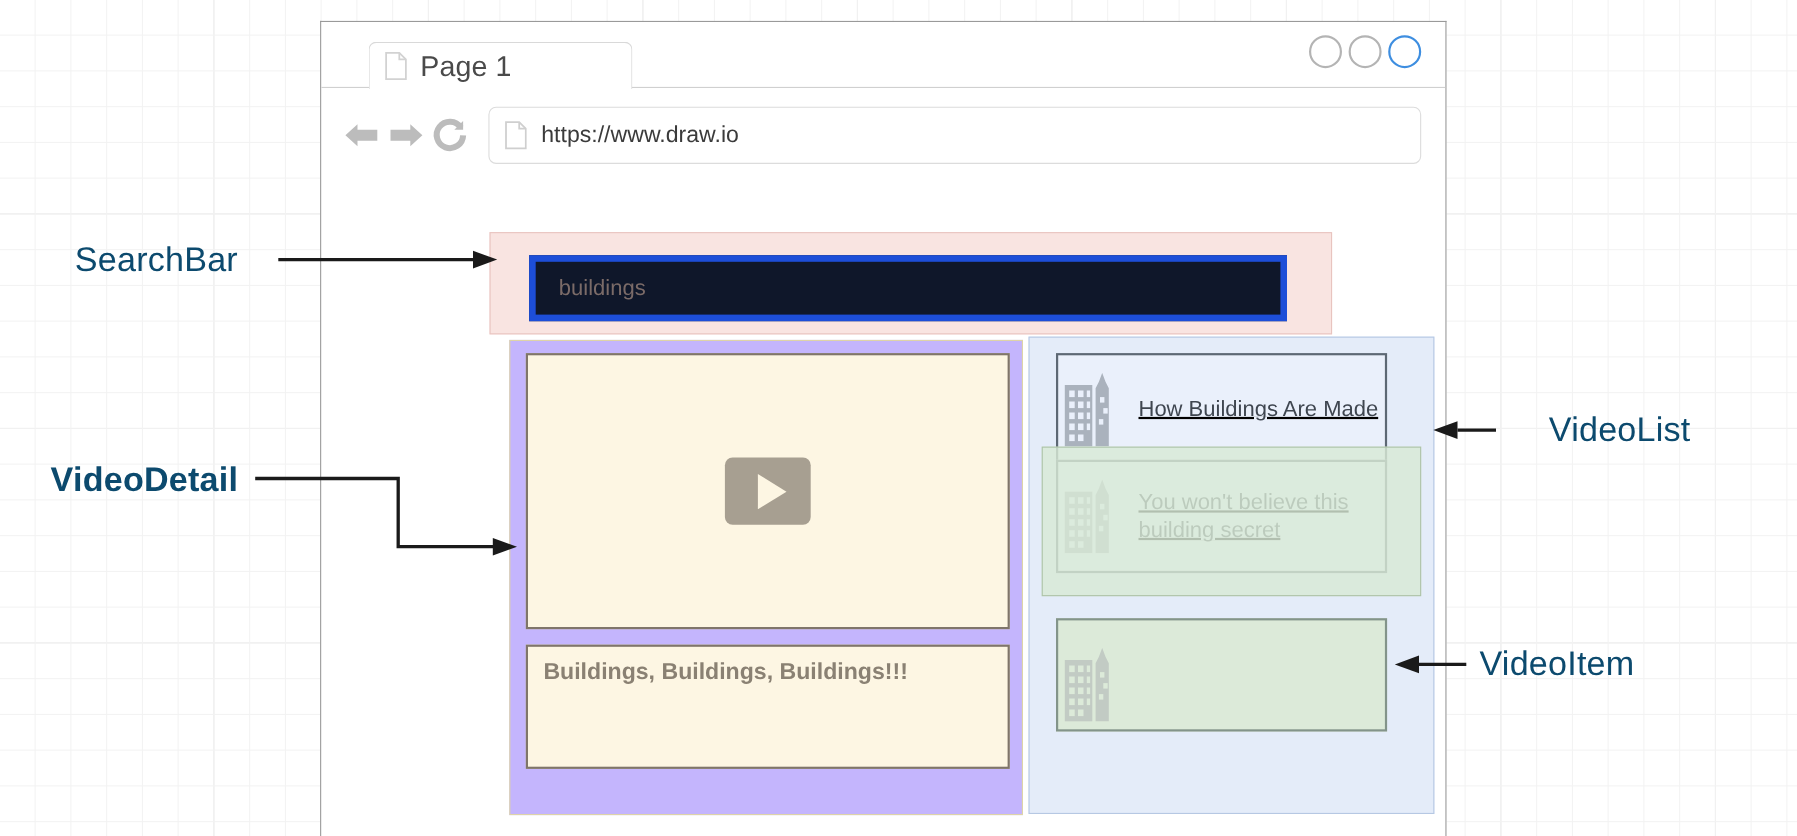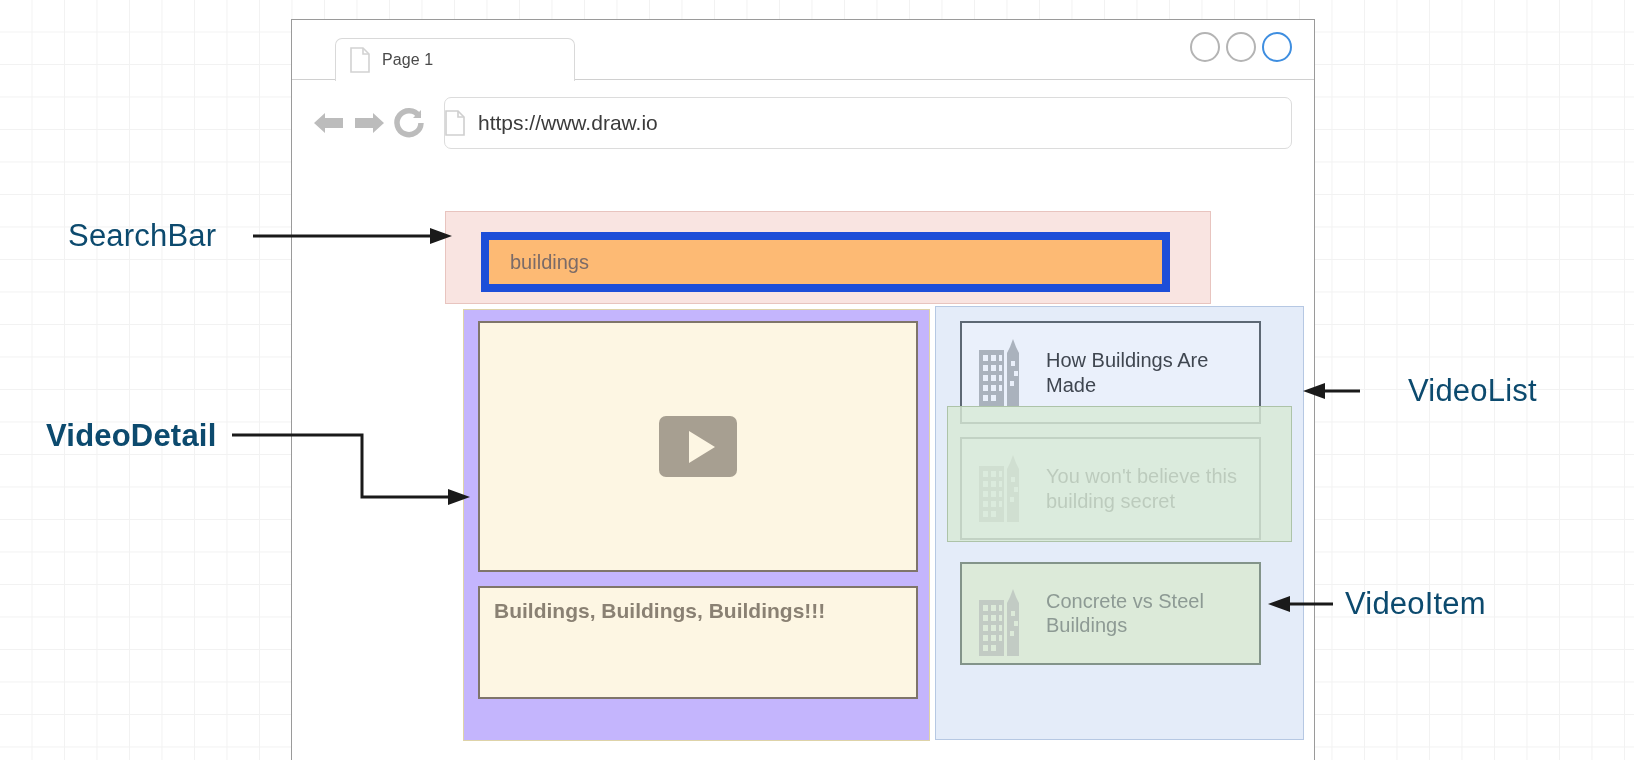--- a/index.html
+++ b/index.html
@@ -65,21 +65,21 @@
     background: #ffffff;
     border: 1.5px solid #d9d9d9;
     border-bottom: none;
     border-radius: 7px 7px 0 0;
     box-sizing: border-box;
     display: flex;
     align-items: center;
     padding-left: 14px;
   }
   .tab-label {
-    font-size: 16px;
+    font-size: 26px;
     color: #4a4a4a;
     margin-left: 12px;
     letter-spacing: .1px;
   }
 
   
   .doc-glyph {
     position: relative;
     width: 20px;
     height: 26px;
@@ -125,20 +125,21 @@
   .url-field {
     flex: 1;
     height: 52px;
     margin-left: 12px;
     margin-right: 22px;
     border: 1.5px solid #dcdcdc;
     border-radius: 7px;
     background: #fff;
     display: flex;
     align-items: center;
+    padding-left: 14px;
     box-sizing: border-box;
   }
   .url-text {
     font-size: 21px;
     color: #3b3b3b;
     margin-left: 13px;
   }
 
   
   #content { position: absolute; left:0; top:145px; width:100%; height:596px; }
@@ -153,22 +154,22 @@
     background: #f9e4e1;
     border: 1.5px solid #e8c4bf;
     box-sizing: border-box;
   }
   .searchbar-input {
     position: absolute;
     left: 35px;
     top: 20px;
     width: 689px;
     height: 60px;
-    background: #fdba74;
-    border: 8px solid #1d4ed8;
+    background: #0f172a;
+    border: 6px solid #1d4ed8;
     box-sizing: border-box;
     display: flex;
     align-items: center;
     padding-left: 21px;
   }
   .searchbar-value {
     font-size: 20px;
     color: #7b6b68;
   }
 
@@ -244,24 +245,25 @@
     box-sizing: border-box;
   }
   .video-item {
     position: absolute;
     left: 24px;
     background: #eaf0fb;
     border: 2px solid #5d6874;
     box-sizing: border-box;
     display: flex;
     align-items: center;
-    padding-left: 16px;
+    padding-left: 5px;
+    text-decoration: underline;
   }
   .video-item.i1 { top: 14px;  width: 301px; height: 103px; }
-  .video-item.i2 { top: 130px; width: 301px; height: 103px; }
+  .video-item.i2 { top: 111px; width: 301px; height: 103px; }
   .video-item.i3 {
     top: 255px; width: 301px; height: 103px;
     background: #dcead9;
     border-color: #83948a;
     align-items: flex-start;
     padding-top: 25px;
   }
   .vi-label {
     font-size: 20px;
     color: #3f4650;
@@ -465,21 +467,20 @@
                 <rect x="13" y="56" width="5" height="6"></rect>
             </g>
             <path d="M35 0 L38 8 L41 14 L41 67 L29 67 L29 14 L32 8 Z" fill="#c2cbc4"></path>
             <g fill="#dcead9">
               <rect x="33" y="22" width="4" height="5"></rect>
               <rect x="36" y="32" width="4" height="5"></rect>
               <rect x="32" y="42" width="4" height="5"></rect>
             </g>
           </svg>
         </span>
-        <span class="vi-label">Concrete vs Steel Buildings</span>
       </div>
     </div>
 
     <div class="videoitem-zone"></div>
   </div>
 </div>
 
 <svg class="anno-svg">
 
   <line x1="253" y1="236" x2="434" y2="236" stroke="#1a1a1a" stroke-width="3"></line>

